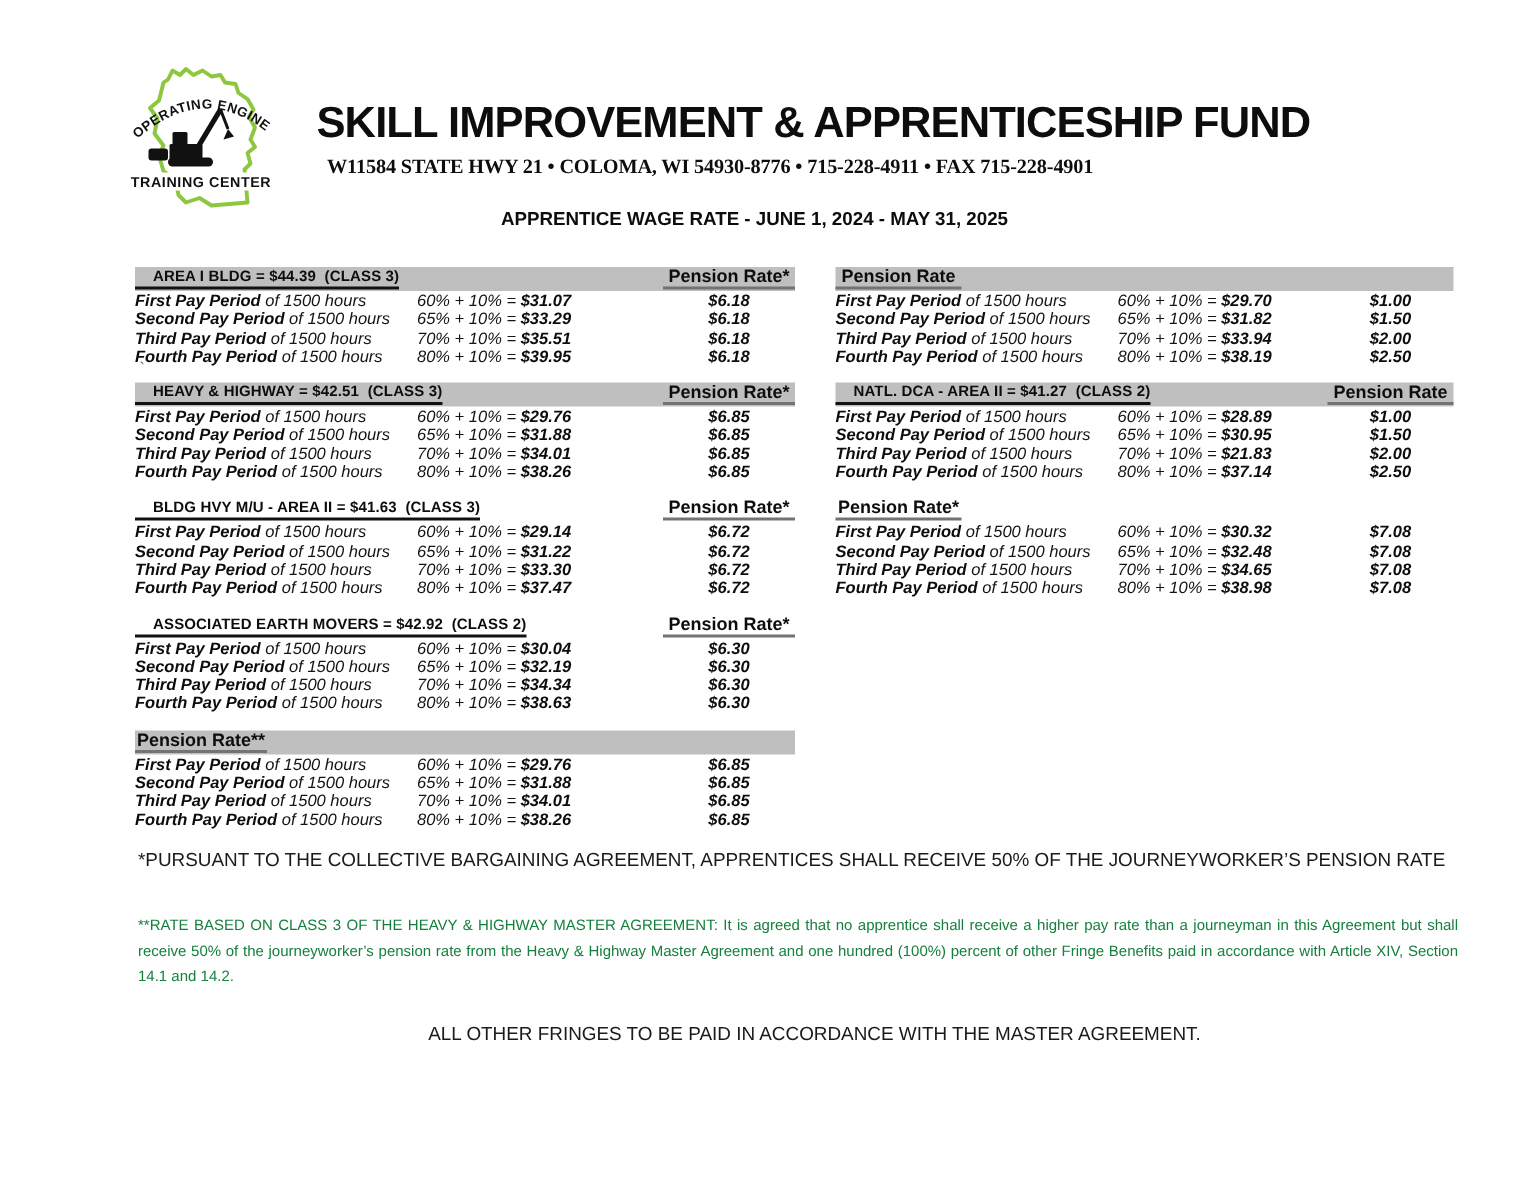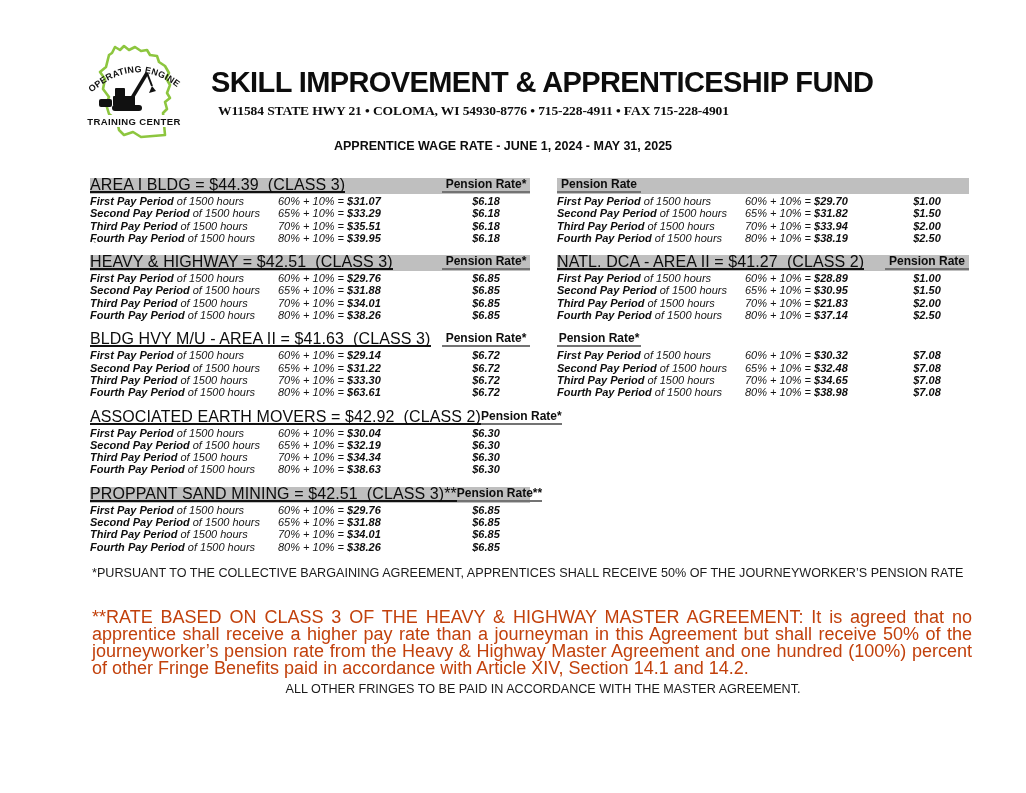--- a/index.html
+++ b/index.html
@@ -27,22 +27,22 @@
   }
 
   
   .tables { position:absolute; left:90px; top:178px; display:flex; }
   .col-left  { width:440px; margin-right:27px; }
   .col-right { width:412px; }
   .wage-table { margin-bottom:11px; }
   .thead { display:flex; justify-content:space-between; align-items:flex-start; height:16px; margin-bottom:1px; }
   .thead.shaded { background:#bfbfbf; }
   .ttitle {
-    font-size:16px; font-weight:400; line-height:13px; white-space:nowrap;
-    border-bottom:2px solid #121212; letter-spacing:0.1px;
+    font-size:10px; font-weight:700; line-height:13px; white-space:nowrap;
+    border-bottom:2px solid #121212; letter-spacing:0.1px;padding-left:12px;
   }
   .pension-h {
     font-size:12px; font-weight:700; line-height:13px; text-align:center;
     border-bottom:2px solid #737373; white-space:nowrap;
   }
   .col-left  .pension-h { width:88px; }
   .col-right .pension-h { width:84px; }
   .trow { display:flex; height:12.3px; font-size:11px; line-height:12.2px; white-space:nowrap;font-style:italic; }
   .c-period  { width:188px; }
   .c-formula { flex:1; }
@@ -52,21 +52,21 @@
   .trow b, .ttitle, .pension-h { color:#0d0d0d; }
   .stray-mark { position:absolute; left:93px; top:240px; font-size:11px; color:#555; }
 
   
   .note1 {
     position:absolute; left:92px; top:565px; width:882px;
     font-size:12.6px; line-height:17px; color:#1a1a1a;
   }
   .note2 {
     position:absolute; left:92px; top:609px; width:880px;
-    font-size:18px; line-height:17px; color:#c2410c; text-align:justify;
+    font-size:10px; line-height:17px; color:#15803d; text-align:justify;
   }
   .closing {
     position:absolute; left:60px; top:682px; width:966px; text-align:center;
     font-size:12.6px; color:#1a1a1a;
   }
 </style>
 </head>
 <body>
 
 <div class="page">
@@ -165,21 +165,21 @@
             <span class="c-formula">65% + 10% = <b>$31.22</b></span>
             <span class="c-pension"><b>$6.72</b></span>
           </div>
           <div class="trow">
             <span class="c-period"><b>Third Pay Period</b> of 1500 hours</span>
             <span class="c-formula">70% + 10% = <b>$33.30</b></span>
             <span class="c-pension"><b>$6.72</b></span>
           </div>
           <div class="trow">
             <span class="c-period"><b>Fourth Pay Period</b> of 1500 hours</span>
-            <span class="c-formula">80% + 10% = <b>$63.61</b></span>
+            <span class="c-formula">80% + 10% = <b>$37.47</b></span>
             <span class="c-pension"><b>$6.72</b></span>
           </div>
         </div>
         <div class="wage-table">
           <div class="thead">
             <span class="ttitle">ASSOCIATED EARTH MOVERS = $42.92 &nbsp;(CLASS 2)</span>
             <span class="pension-h">Pension Rate*</span>
           </div>
           <div class="trow">
             <span class="c-period"><b>First Pay Period</b> of 1500 hours</span>
@@ -197,21 +197,20 @@
             <span class="c-pension"><b>$6.30</b></span>
           </div>
           <div class="trow">
             <span class="c-period"><b>Fourth Pay Period</b> of 1500 hours</span>
             <span class="c-formula">80% + 10% = <b>$38.63</b></span>
             <span class="c-pension"><b>$6.30</b></span>
           </div>
         </div>
         <div class="wage-table">
           <div class="thead shaded">
-            <span class="ttitle">PROPPANT SAND MINING = $42.51 &nbsp;(CLASS 3)**</span>
             <span class="pension-h">Pension Rate**</span>
           </div>
           <div class="trow">
             <span class="c-period"><b>First Pay Period</b> of 1500 hours</span>
             <span class="c-formula">60% + 10% = <b>$29.76</b></span>
             <span class="c-pension"><b>$6.85</b></span>
           </div>
           <div class="trow">
             <span class="c-period"><b>Second Pay Period</b> of 1500 hours</span>
             <span class="c-formula">65% + 10% = <b>$31.88</b></span>

